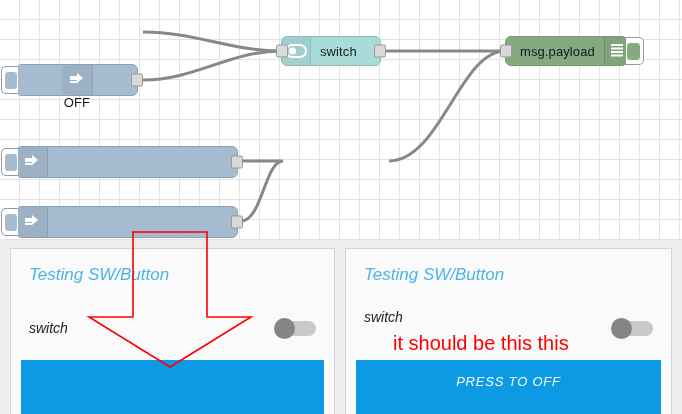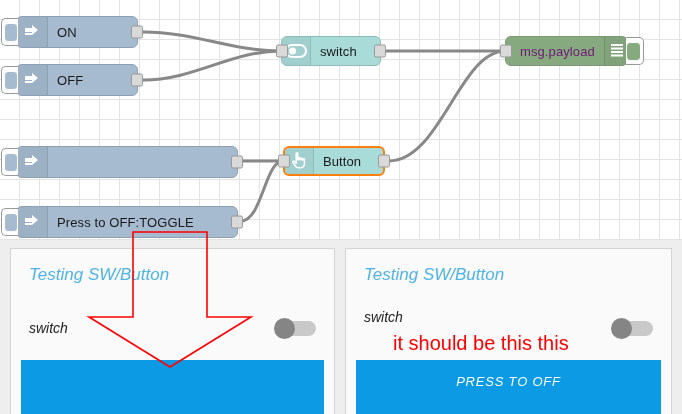--- a/index.html
+++ b/index.html
@@ -81,21 +81,21 @@
     flex: 0 0 auto;
   }
   .node-label {
     flex: 1 1 auto;
     padding: 0 9px;
     font-size: 13px;
     color: #1a1a1a;
     white-space: nowrap;
     letter-spacing: 0.1px;
   }
-  .node-debug .node-label { color: #701a75; }
+  .node-debug .node-label { color: #0f172a; }
 
   
   .inject-btn {
     position: absolute;
     left: -16px;
     top: 50%;
     transform: translateY(-50%);
     width: 16px;
     height: 26px;
     background: #ffffff;
@@ -267,35 +267,22 @@
 
     <path d="M 383,51 C 430,51 465,51 505,51" fill="none" stroke="#888888" stroke-width="3"></path>
 
     <path d="M 241,161 C 258,161 262,161 281,161" fill="none" stroke="#888888" stroke-width="3"></path>
 
     <path d="M 241,221 C 262,221 265,161 283,161" fill="none" stroke="#888888" stroke-width="3"></path>
 
     <path d="M 389,161 C 440,161 460,51 505,51" fill="none" stroke="#888888" stroke-width="3"></path>
   </svg>
 
-  <div class="node node-inject" style="left:16px; top:16px; width:122px;">
-    <div class="inject-btn">
-      <div class="inject-btn-inner"></div>
-    </div>
-    <div class="node-icon-box">
-      <svg width="18" height="18" viewBox="0 0 18 18">
-        <path d="M2 5 h7 V2 l6 5 -6 5 V9 H2 Z" fill="#ffffff"></path>
-        <path d="M2 12 h7 v-2 H2 Z" fill="#ffffff"></path>
-      </svg>
-    </div>
-    <div class="node-label">ON</div>
-    <div class="port port-out"></div>
-  </div>
-
-  <div class="node node-inject" style="left:16px; top:64px; width:122px;">
+
+  <div class="node node-inject" style="left:16px; top:64px; width:122px;flex-direction:column;">
     <div class="inject-btn">
       <div class="inject-btn-inner"></div>
     </div>
     <div class="node-icon-box">
       <svg width="18" height="18" viewBox="0 0 18 18">
         <path d="M2 5 h7 V2 l6 5 -6 5 V9 H2 Z" fill="#ffffff"></path>
         <path d="M2 12 h7 v-2 H2 Z" fill="#ffffff"></path>
       </svg>
     </div>
     <div class="node-label">OFF</div>
@@ -346,34 +333,23 @@
   <div class="node node-inject" style="left:16px; top:206px; width:222px;">
     <div class="inject-btn">
       <div class="inject-btn-inner"></div>
     </div>
     <div class="node-icon-box">
       <svg width="18" height="18" viewBox="0 0 18 18">
         <path d="M2 5 h7 V2 l6 5 -6 5 V9 H2 Z" fill="#ffffff"></path>
         <path d="M2 12 h7 v-2 H2 Z" fill="#ffffff"></path>
       </svg>
     </div>
-    <div class="node-label">Press to OFF:TOGGLE</div>
     <div class="port port-out"></div>
   </div>
 
-  <div class="node node-button" style="left:283px; top:146px;">
-    <div class="node-icon-box" style="width:28px;">
-      <svg width="20" height="20" viewBox="0 0 20 20">
-        <path d="M7.2 2.6 c0-.9 1.6-.9 1.6 0 v6.2 h.7 V7.4 c0-.9 1.5-.9 1.5 0 v1.4 h.7 V8.0 c0-.9 1.5-.9 1.5 0 v.9 h.7 v-.4 c0-.9 1.5-.9 1.5 0 v4.1 c0 2.3-1.6 4.1-3.9 4.1 H9.4 c-1.5 0-2.3-.7-3.1-1.9 L4.0 11.3 c-.5-.8.7-1.7 1.3-1.0 l1.9 2.0 Z" fill="none" stroke="#ffffff" stroke-width="1.5" stroke-linejoin="round"></path>
-      </svg>
-    </div>
-    <div class="node-label">Button</div>
-    <div class="port port-in" style="left:-7px;"></div>
-    <div class="port port-out" style="right:-7px;"></div>
-  </div>
 </div>
 
 <div id="dashboard">
 
   <div class="card" id="card-left">
     <div class="card-title">Testing SW/Button</div>
     <div class="switch-row">
       <span class="switch-label">switch</span>
       <span class="toggle">
         <span class="toggle-track"></span>

